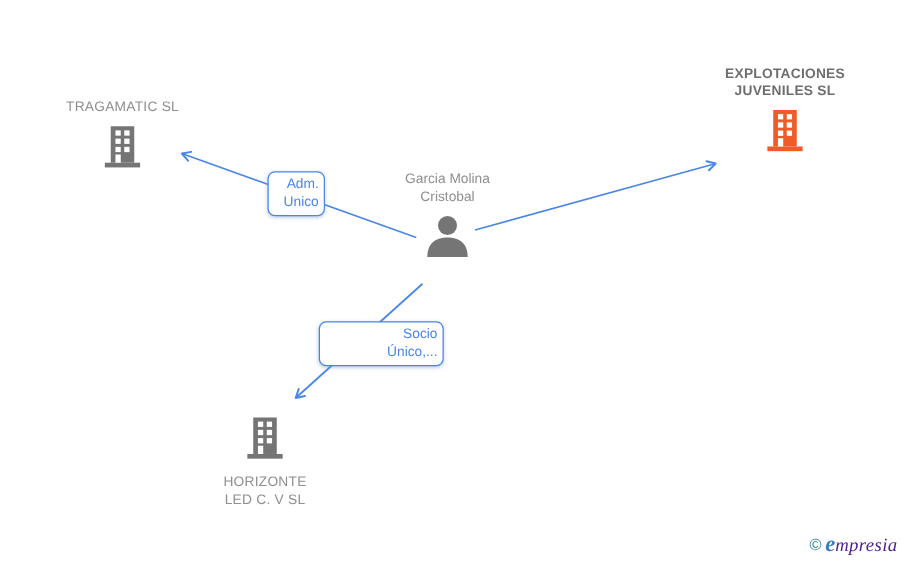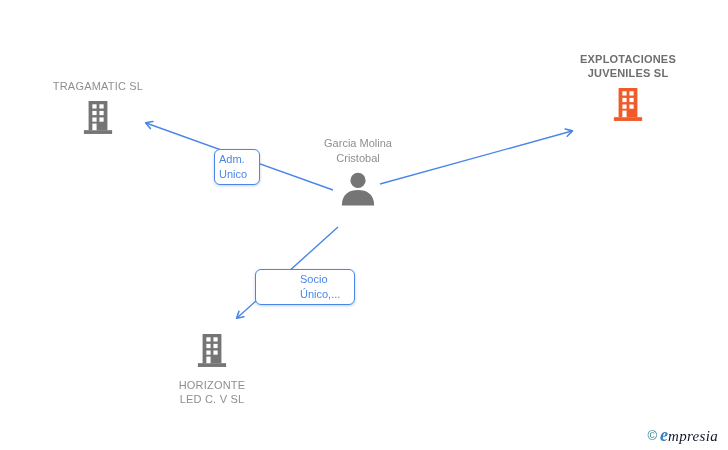--- a/index.html
+++ b/index.html
@@ -48,24 +48,23 @@
   }
   .edge-label {
     position: absolute;
     z-index: 3;
     background: #ffffff;
     border: 1.5px solid #4a86e8;
     border-radius: 6px;
     color: #4a86e8;
     font-size: 11px;
     line-height: 15px;
-    text-align: left;
+    text-align: right;
     padding: 2px 4px;
     box-shadow: 0 1px 3px rgba(120,150,200,0.45);
-    margin-top: 12px;
   }
   .watermark {
     position: absolute;
     right: 10px;
     bottom: 4px;
     z-index: 4;
     font-family: "Liberation Serif", serif;
     font-size: 15px;
     white-space: nowrap;
     cursor: pointer;
@@ -78,21 +77,21 @@
     vertical-align: 1px;
     margin-right: 3px;
   }
   .watermark .brand-first {
     color: #3a7dbf;
     font-style: italic;
     font-size: 18px;
     font-weight: bold;
   }
   .watermark .brand-rest {
-    color: #0f172a;
+    color: #4c1d95;
     font-style: italic;
     font-size: 15px;
     letter-spacing: 0.3px;
   }
 </style>
 </head>
 <body>
 
 <div class="canvas">
 

